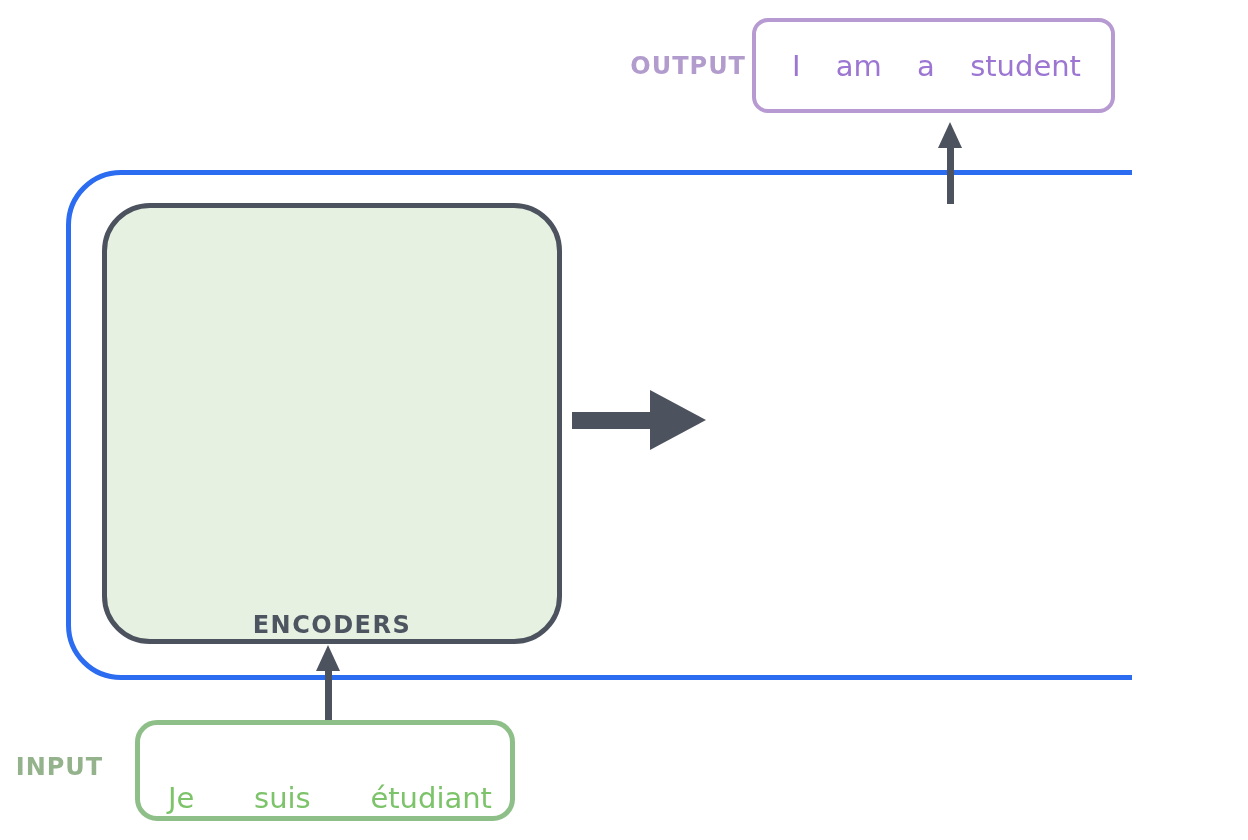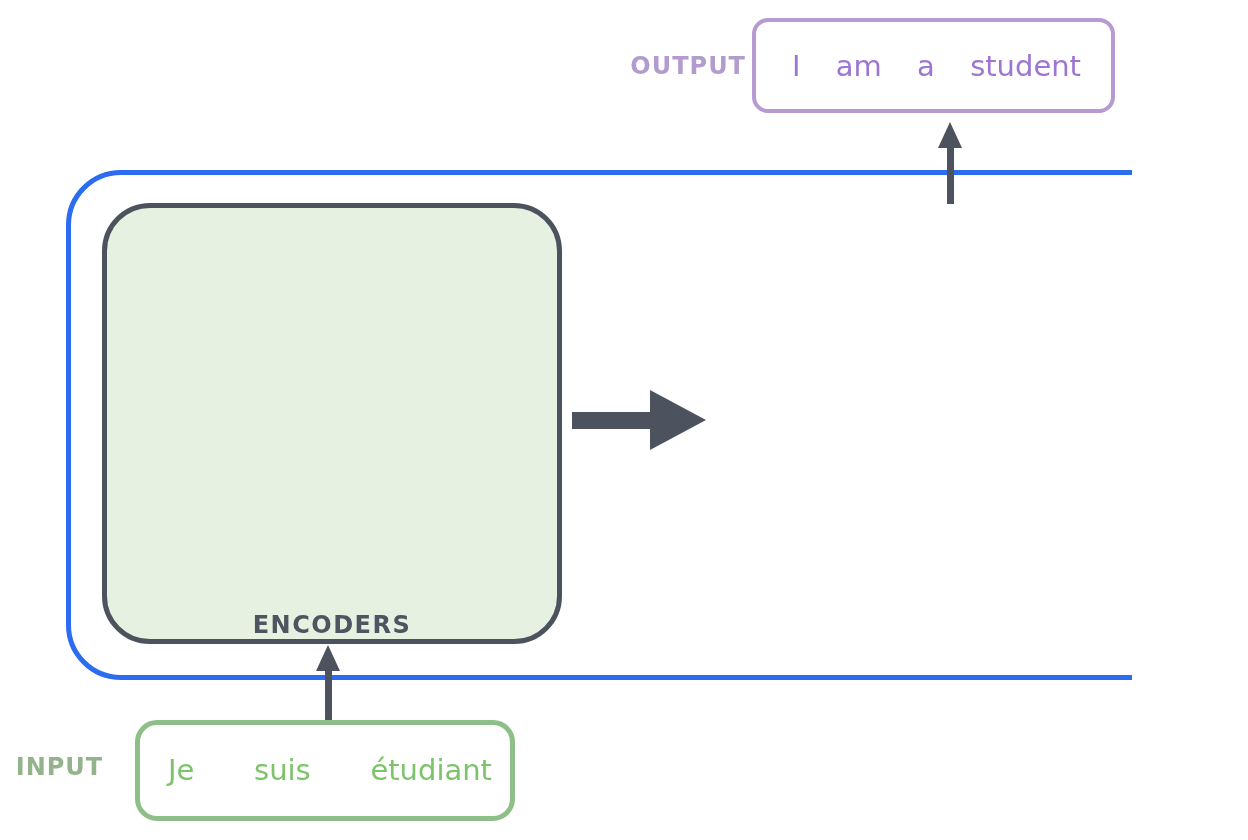--- a/index.html
+++ b/index.html
@@ -131,21 +131,21 @@
   .input-box {
     position: absolute;
     left: 135px;
     top: 720px;
     width: 380px;
     height: 101px;
     box-sizing: border-box;
     border: 5px solid #8fbf88;
     border-radius: 22px;
     display: flex;
-    align-items: center;
+    align-items: flex-end;
     justify-content: space-between;
     padding: 0 18px 1px 28px;
     font-size: 29px;
     color: #7cc36a;
   }
 </style>
 </head>
 <body>
 
 <div class="canvas">

